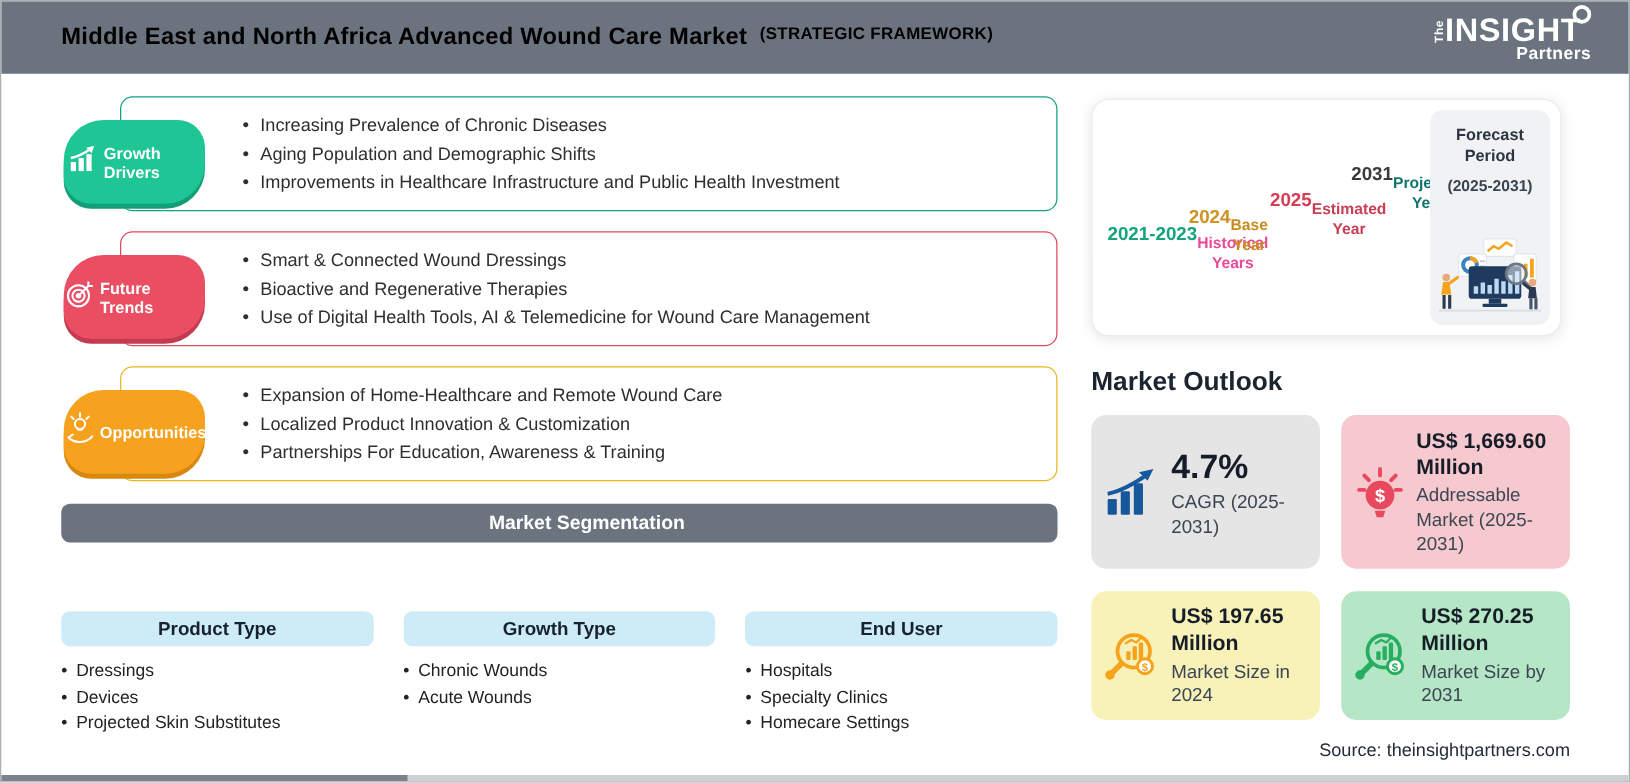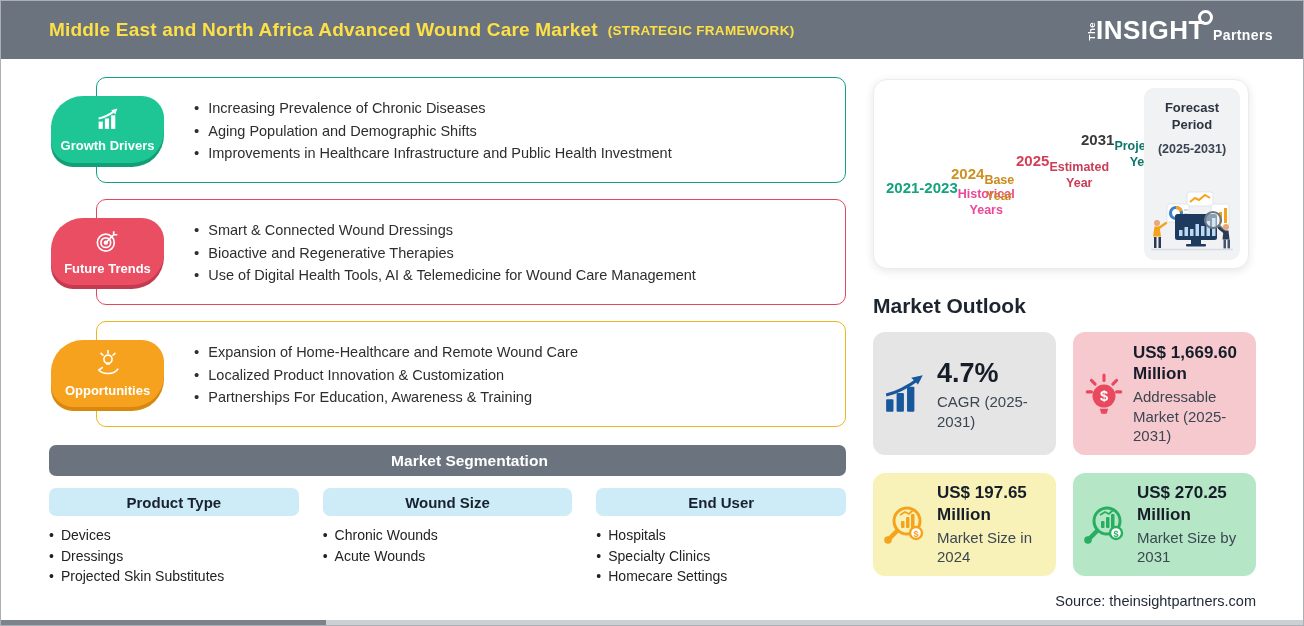--- a/index.html
+++ b/index.html
@@ -10,61 +10,61 @@
     border:1px solid #aab0b6;
     position:relative;
     overflow:hidden;
     color:#222;
   }
   
   .topbar {
     height:58px; background:#6a737e; display:flex; align-items:center;
     justify-content:space-between; padding:0 30px 0 48px;
   }
-  .title-row { display:flex; align-items:center; gap:10px; color:#fde047; }
+  .title-row { display:flex; align-items:flex-start; gap:10px; color:#000000; }
   .title { font-size:19px; font-weight:700; letter-spacing:.2px; }
   .subtitle { font-size:13.5px; font-weight:700; letter-spacing:.3px; }
-  .logo { display:flex; flex-direction:row; align-items:flex-end; color:#fff; }
+  .logo { display:flex; flex-direction:column; align-items:flex-end; color:#fff; }
   .logo-top { display:flex; align-items:flex-start; position:relative; }
   .logo-the { writing-mode:vertical-rl; transform:rotate(180deg); font-size:9.5px; font-weight:700; letter-spacing:.5px; margin-top:5px; line-height:1; }
   .logo-insight { font-size:26px; font-weight:800; letter-spacing:.5px; line-height:1; }
   .logo-glass { width:15px; height:15px; border:3px solid #fff; border-radius:50%; margin-left:-7px; margin-top:-7px; }
   .logo-partners { font-size:14px; font-weight:700; margin-top:-3px; letter-spacing:.4px; }
 
   
   .left-col { position:absolute; left:48px; top:58px; width:797px; }
   .sections { padding-top:18px; display:flex; flex-direction:column; gap:16px; }
-  .section { position:relative; height:106px; }
+  .section { position:relative; height:92px; }
   .info-box {
     position:absolute; left:47px; right:0; top:0; bottom:0;
     border:1.5px solid var(--bc); border-radius:10px;
     display:flex; align-items:center; padding-left:97px; background:#fff;
   }
   .info-box ul { list-style:none; }
   .info-box li { font-size:14.5px; color:#2e2e2e; margin:5.5px 0; }
   .info-box li::before { content:"•"; margin-right:9px; font-size:15px; color:#2e2e2e; }
   .pill {
     position:absolute; left:2px; top:19px; width:113px; height:67px;
     background:var(--pc); border-radius:32px 22px 32px 22px;
     box-shadow:0 4px 0 var(--ps);
-    display:flex; flex-direction:column; align-items:center; justify-content:center;
+    display:flex; flex-direction:row; align-items:center; justify-content:center;
     color:#fff; z-index:2; gap:2px;
   }
   .pill-label { font-size:13px; font-weight:700; }
   .sec-gd { --bc:#12a184; --pc:#1ec695; --ps:#129e77; }
   .sec-ft { --bc:#e2475c; --pc:#ea4e63; --ps:#c43a50; }
   .sec-op { --bc:#eab71e; --pc:#f6a21e; --ps:#d8880f; }
 
   .seg-bar {
     margin-top:18px; height:31px; background:#6a737e; border-radius:7px;
     color:#fff; font-size:15.5px; font-weight:700;
     display:flex; align-items:center; justify-content:center;padding-left:44px;
   }
   .seg-cols { display:flex; gap:24px; margin-top:12px; }
-  .seg-col { width:250px; }
+  .seg-col { width:250px;margin-top:43px; }
   .seg-head {
     height:28px; background:#cdecf8; border-radius:7px;
     display:flex; align-items:center; justify-content:center;
     font-size:15px; font-weight:700; color:#18222e;
   }
   .seg-list { list-style:none; margin-top:9px; }
   .seg-list li { font-size:14px; color:#222; line-height:20.5px; }
   .seg-list li::before { content:"•"; margin-right:7px; }
 
   
@@ -203,27 +203,27 @@
       </div>
     </div>
   </div>
 
   <div class="seg-bar">Market Segmentation</div>
 
   <div class="seg-cols">
     <div class="seg-col">
       <div class="seg-head">Product Type</div>
       <ul class="seg-list">
+        <li>Dressings</li>
         <li>Devices</li>
-        <li>Dressings</li>
         <li>Projected Skin Substitutes</li>
       </ul>
     </div>
     <div class="seg-col">
-      <div class="seg-head">Wound Size</div>
+      <div class="seg-head">Growth Type</div>
       <ul class="seg-list">
         <li>Chronic Wounds</li>
         <li>Acute Wounds</li>
       </ul>
     </div>
     <div class="seg-col">
       <div class="seg-head">End User</div>
       <ul class="seg-list">
         <li>Hospitals</li>
         <li>Specialty Clinics</li>

